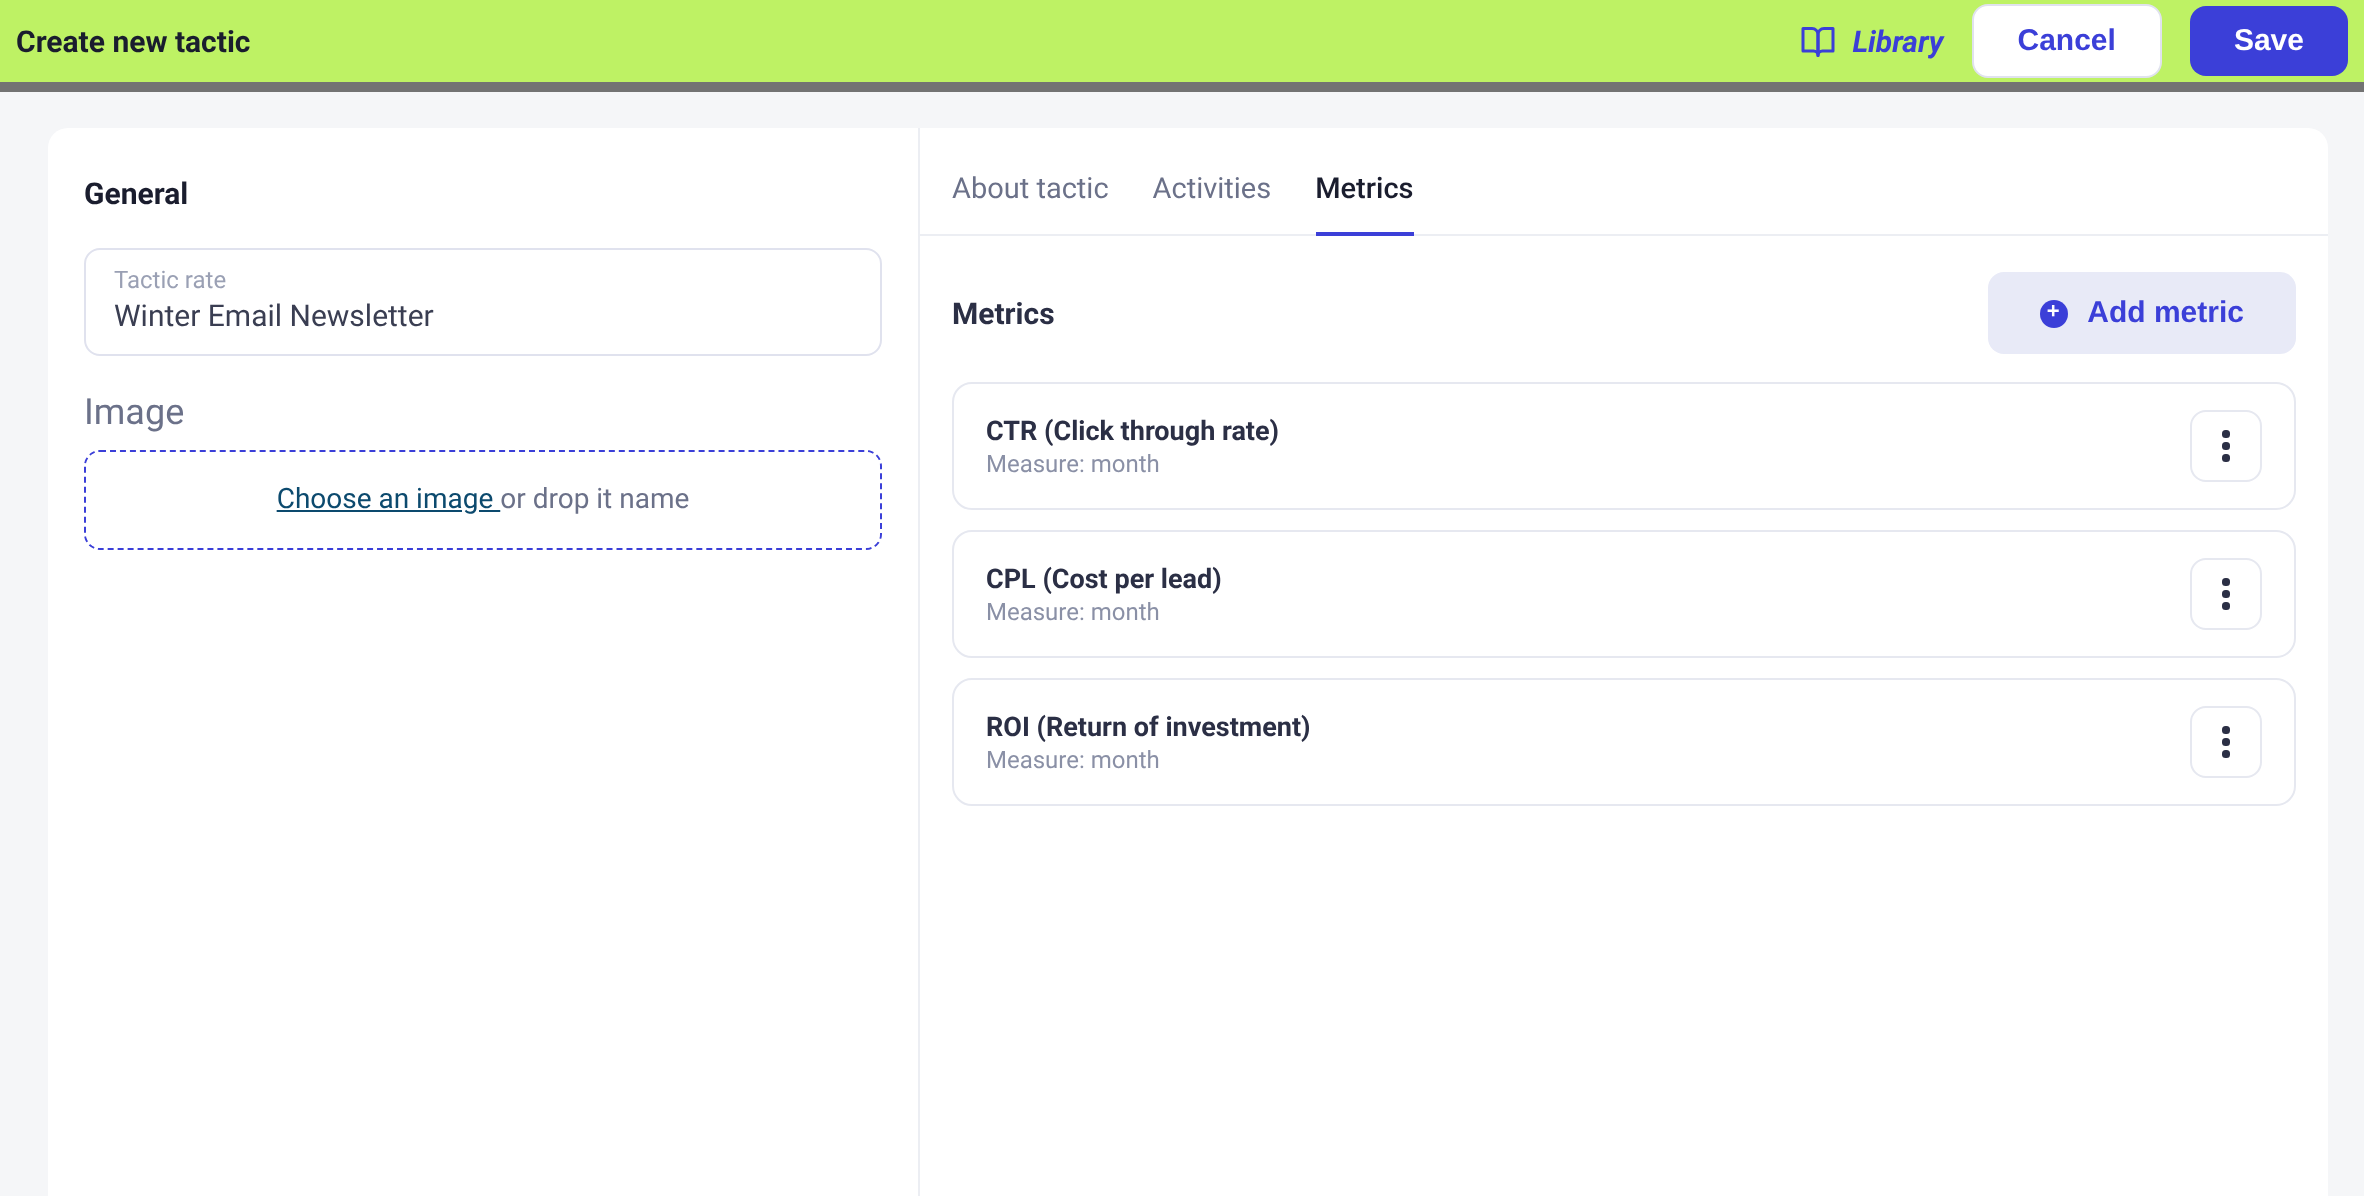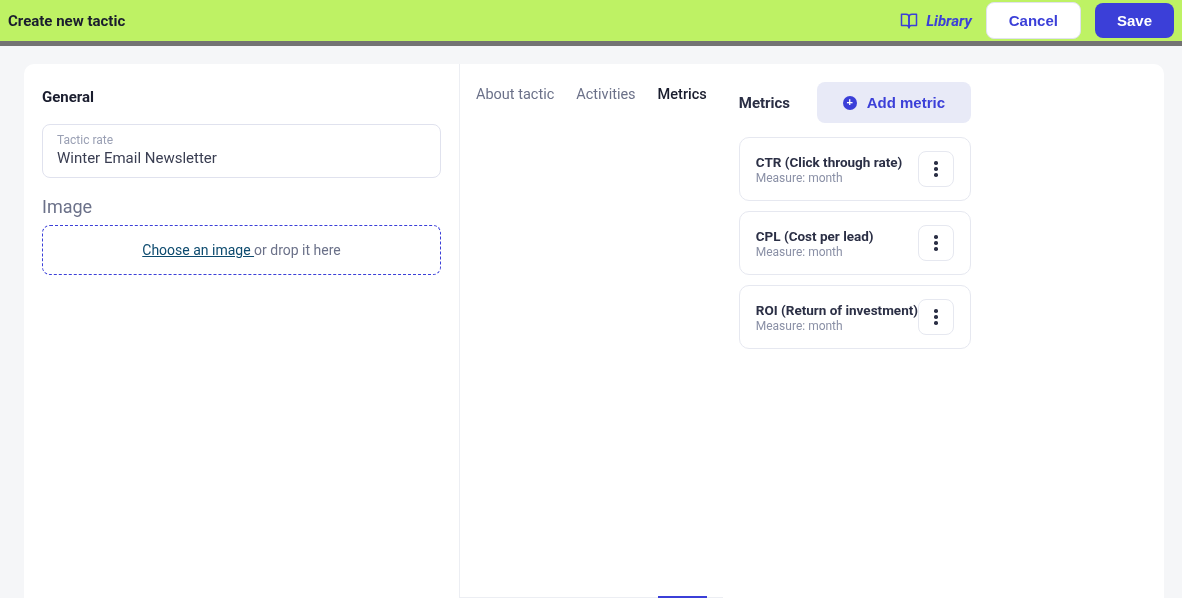--- a/index.html
+++ b/index.html
@@ -68,21 +68,21 @@
       background: #fff;
       border-radius: 10px 0 0 0;
       padding: 24px 18px;
       border-right: 1px solid #eceef3;
     }
     .panel-right {
       flex: 1;
       background: #fff;
       border-radius: 0 10px 0 0;
       display: flex;
-      flex-direction: row;
+      flex-direction: column;
     }
     .section-title {
       font-size: 15px;
       font-weight: 700;
       color: #1a1d2e;
       margin-bottom: 18px;
     }
     .input-wrap {
       border: 1px solid #e0e2ee;
       border-radius: 8px;
@@ -247,21 +247,21 @@
   <div class="panel-left">
     <div class="section-title">General</div>
 
     <div class="input-wrap">
       <span class="input-label">Tactic rate</span>
       <input class="input-field" type="text" value="Winter Email Newsletter" style="">
     </div>
 
     <span class="image-label">Image</span>
     <div class="dropzone">
-      <span class="choose">Choose an image </span><span>or drop it here</span>
+      <span class="choose">Choose an image </span><span>or drop it name</span>
     </div>
   </div>
 
   <div class="panel-right">
     <div class="tabs">
       <div class="tab">About tactic</div>
       <div class="tab">Activities</div>
       <div class="tab active">Metrics</div>
     </div>
 

